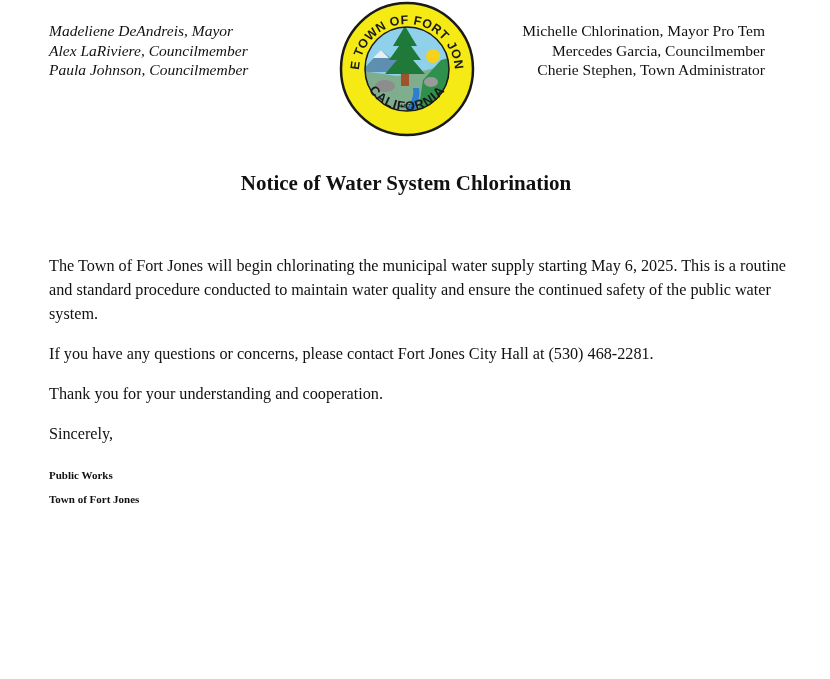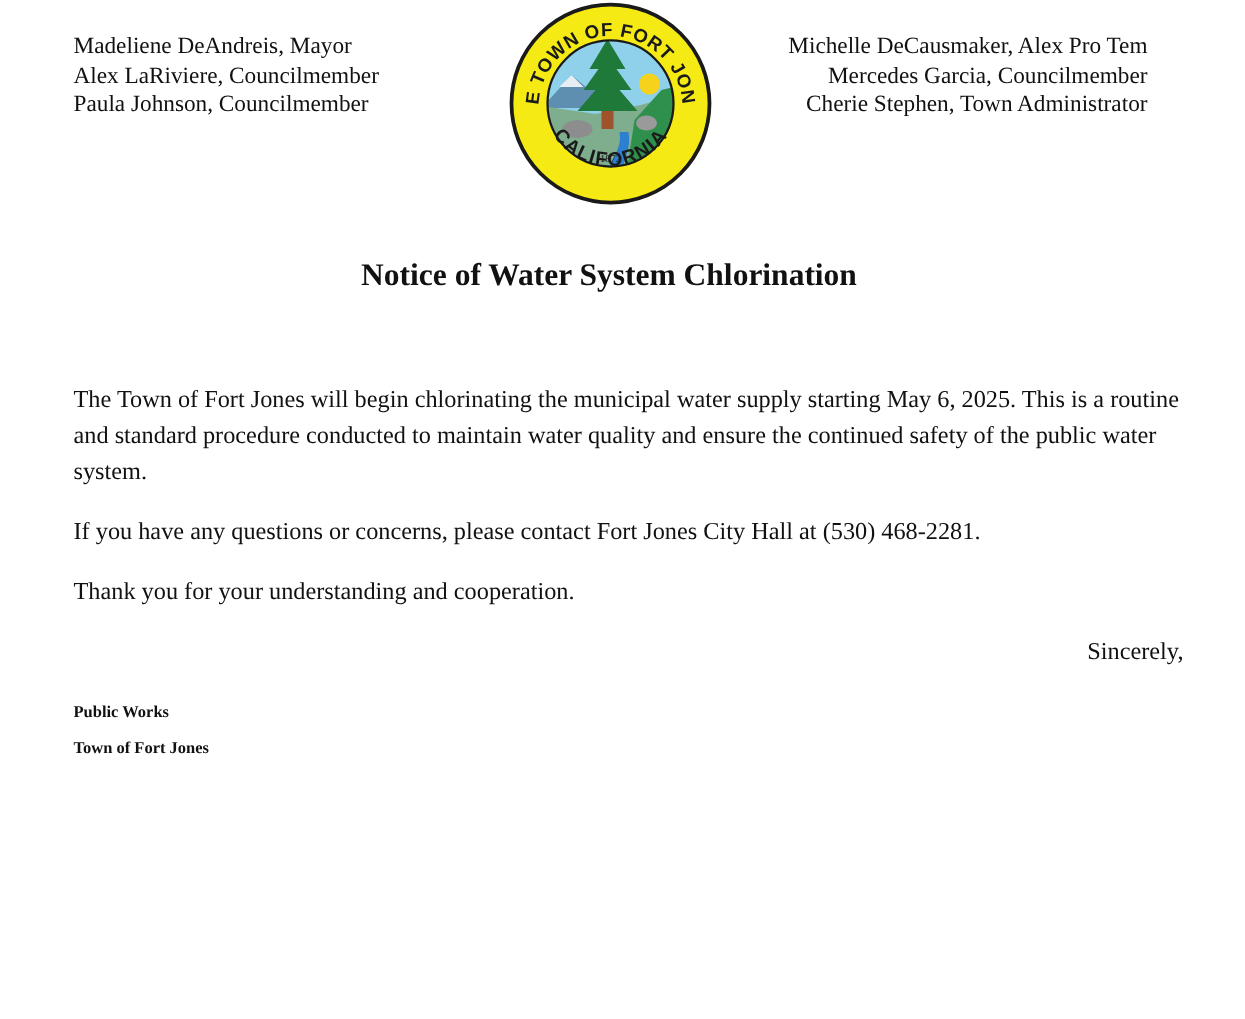--- a/index.html
+++ b/index.html
@@ -16,20 +16,21 @@
       color: #111111;
     }
     .letterhead-left {
       position: absolute;
       left: 49px;
       top: 21px;
       font-size: 15.5px;
       line-height: 19.5px;
       text-align: left;
       white-space: nowrap;
+      font-style: italic;
     }
     .letterhead-right {
       position: absolute;
       right: 65px;
       top: 21px;
       font-size: 15.5px;
       line-height: 19.5px;
       text-align: right;
       white-space: nowrap;
     }
@@ -57,21 +58,21 @@
       position: absolute;
       left: 49px;
       top: 254px;
       width: 740px;
       font-size: 16.2px;
       line-height: 24px;
     }
     .body-text p {
       margin: 0 0 16px 0;
     }
-    .body-text p.closing { margin-bottom: 17px; text-align: right; }
+    .body-text p.closing { margin-bottom: 17px; }
     .signature {
       font-weight: bold;
       font-size: 11px;
       line-height: 24px;
     }
     .signature span { display: block; }
   </style>
 </head>
 <body>
 
@@ -113,21 +114,21 @@
     <text font-family="Liberation Sans, sans-serif" font-weight="bold" font-size="12.5" fill="#1a1a1a" letter-spacing="0.5">
       <textPath href="#sealTopArc" startOffset="50%" text-anchor="middle">THE TOWN OF FORT JONES</textPath>
     </text>
     <text font-family="Liberation Sans, sans-serif" font-weight="bold" font-size="13" fill="#1a1a1a" letter-spacing="1">
       <textPath href="#sealBottomArc" startOffset="50%" text-anchor="middle">CALIFORNIA</textPath>
     </text>
   </svg>
 </div>
 
 <div class="letterhead-right">
-  <span class="official">Michelle DeCausmaker, Alex Pro Tem</span>
+  <span class="official">Michelle Chlorination, Mayor Pro Tem</span>
   <span class="official">Mercedes Garcia, Councilmember</span>
   <span class="official">Cherie Stephen, Town Administrator</span>
 </div>
 
 <h1 class="title">Notice of Water System Chlorination</h1>
 
 <div class="body-text">
   <p>The Town of Fort Jones will begin chlorinating the municipal water supply starting May 6, 2025. This is a routine and standard procedure conducted to maintain water quality and ensure the continued safety of the public water system.</p>
   <p>If you have any questions or concerns, please contact Fort Jones City Hall at (530) 468-2281.</p>
   <p>Thank you for your understanding and cooperation.</p>

